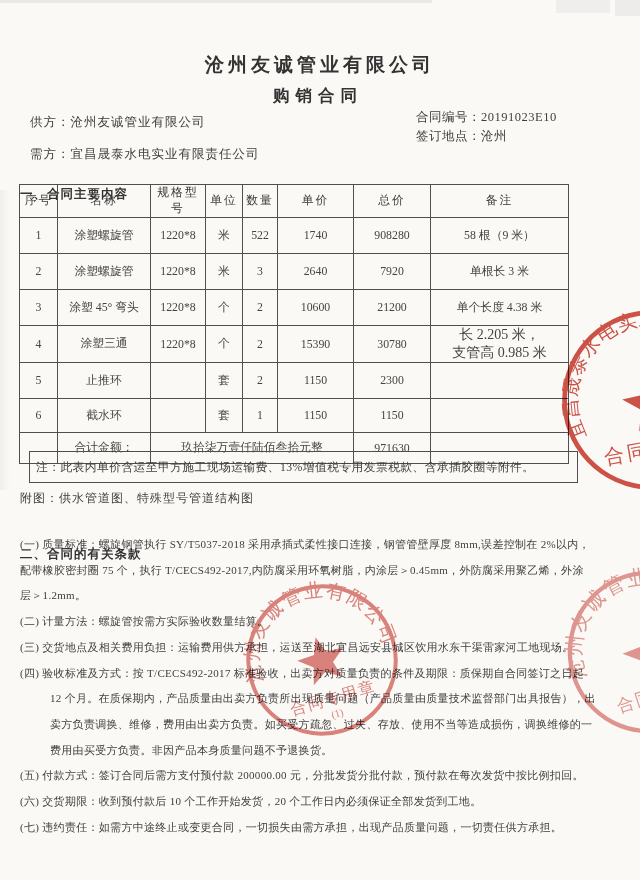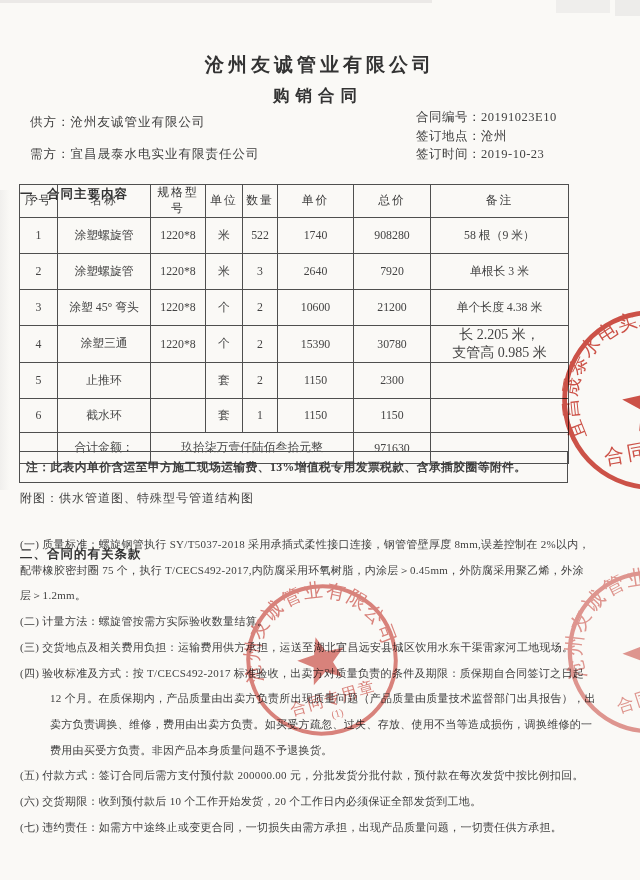--- a/index.html
+++ b/index.html
@@ -23,21 +23,21 @@
   .sec2{left:20px;top:514px;margin-top:32px;}
   .attachments{left:20px;top:490px;font-size:12px;letter-spacing:1px;color:#3e3e3e;}
   
   .items-table{left:19px;top:184px;border-collapse:collapse;table-layout:fixed;width:549px;font-size:11.8px;color:#444;}
   .items-table td,.items-table th{border:1px solid #4f4f4f;text-align:center;vertical-align:middle;padding:0 2px;font-weight:normal;overflow:hidden;}
   .items-table th{height:29px;letter-spacing:2px;color:#3a3a3a;}
   .items-table td{height:35px;}
   .items-table tr.r6 td{height:33px;}
   .items-table tr.sum-row td{height:30px;}
   .remark2{font-size:14px;}
-  .note-box{left:19px;top:451px;width:537px;height:30px;border:1px solid #4f4f4f;font-size:11.8px;line-height:30px;padding-left:6px;padding-right:4px;white-space:nowrap;color:#3e3e3e;letter-spacing:.4px;font-weight:bold;}
+  .note-box{left:29px;top:451px;width:537px;height:30px;border:1px solid #4f4f4f;font-size:11.8px;line-height:30px;padding-left:6px;padding-right:4px;white-space:nowrap;color:#3e3e3e;letter-spacing:.4px;}
   
   .terms{left:20px;top:532px;width:608px;font-size:11px;line-height:25.7px;color:#3e3e3e;letter-spacing:.3px;}
   .terms .tl{white-space:nowrap;}
   .terms .ind{padding-left:30px;}
   
   .stamp{mix-blend-mode:multiply;pointer-events:none;}
   .stamp svg{display:block;}
   .stamp-buyer{left:557px;top:305px;width:190px;height:190px;transform:rotate(-10deg);color:#c9372c;opacity:.86;}
   .stamp-sup-c{left:242px;top:580px;width:160px;height:160px;transform:rotate(-16deg);color:#d4635c;opacity:.78;}
   .stamp-sup-r{left:563px;top:566px;width:172px;height:172px;transform:rotate(-18deg);color:#dd837c;opacity:.82;}
@@ -55,21 +55,20 @@
 
   <div class="abs company-title">沧州友诚管业有限公司</div>
   <div class="abs doc-title">购销合同</div>
 
   <div class="abs party supplier-line"><span>供方：</span><span>沧州友诚管业有限公司</span></div>
   <div class="abs party buyer-line"><span>需方：</span><span>宜昌晟泰水电实业有限责任公司</span></div>
 
   <div class="abs meta-block">
     <div><span>合同编号：</span><span>20191023E10</span></div>
     <div><span>签订地点：</span><span>沧州</span></div>
-    <div><span>签订时间：</span><span>2019-10-23</span></div>
   </div>
 
   <div class="abs section-heading sec1">一、合同主要内容</div>
 
   <table class="abs items-table">
     <colgroup>
       <col style="width:38px">
         <col style="width:93px">
         <col style="width:55px">
         <col style="width:37px">

